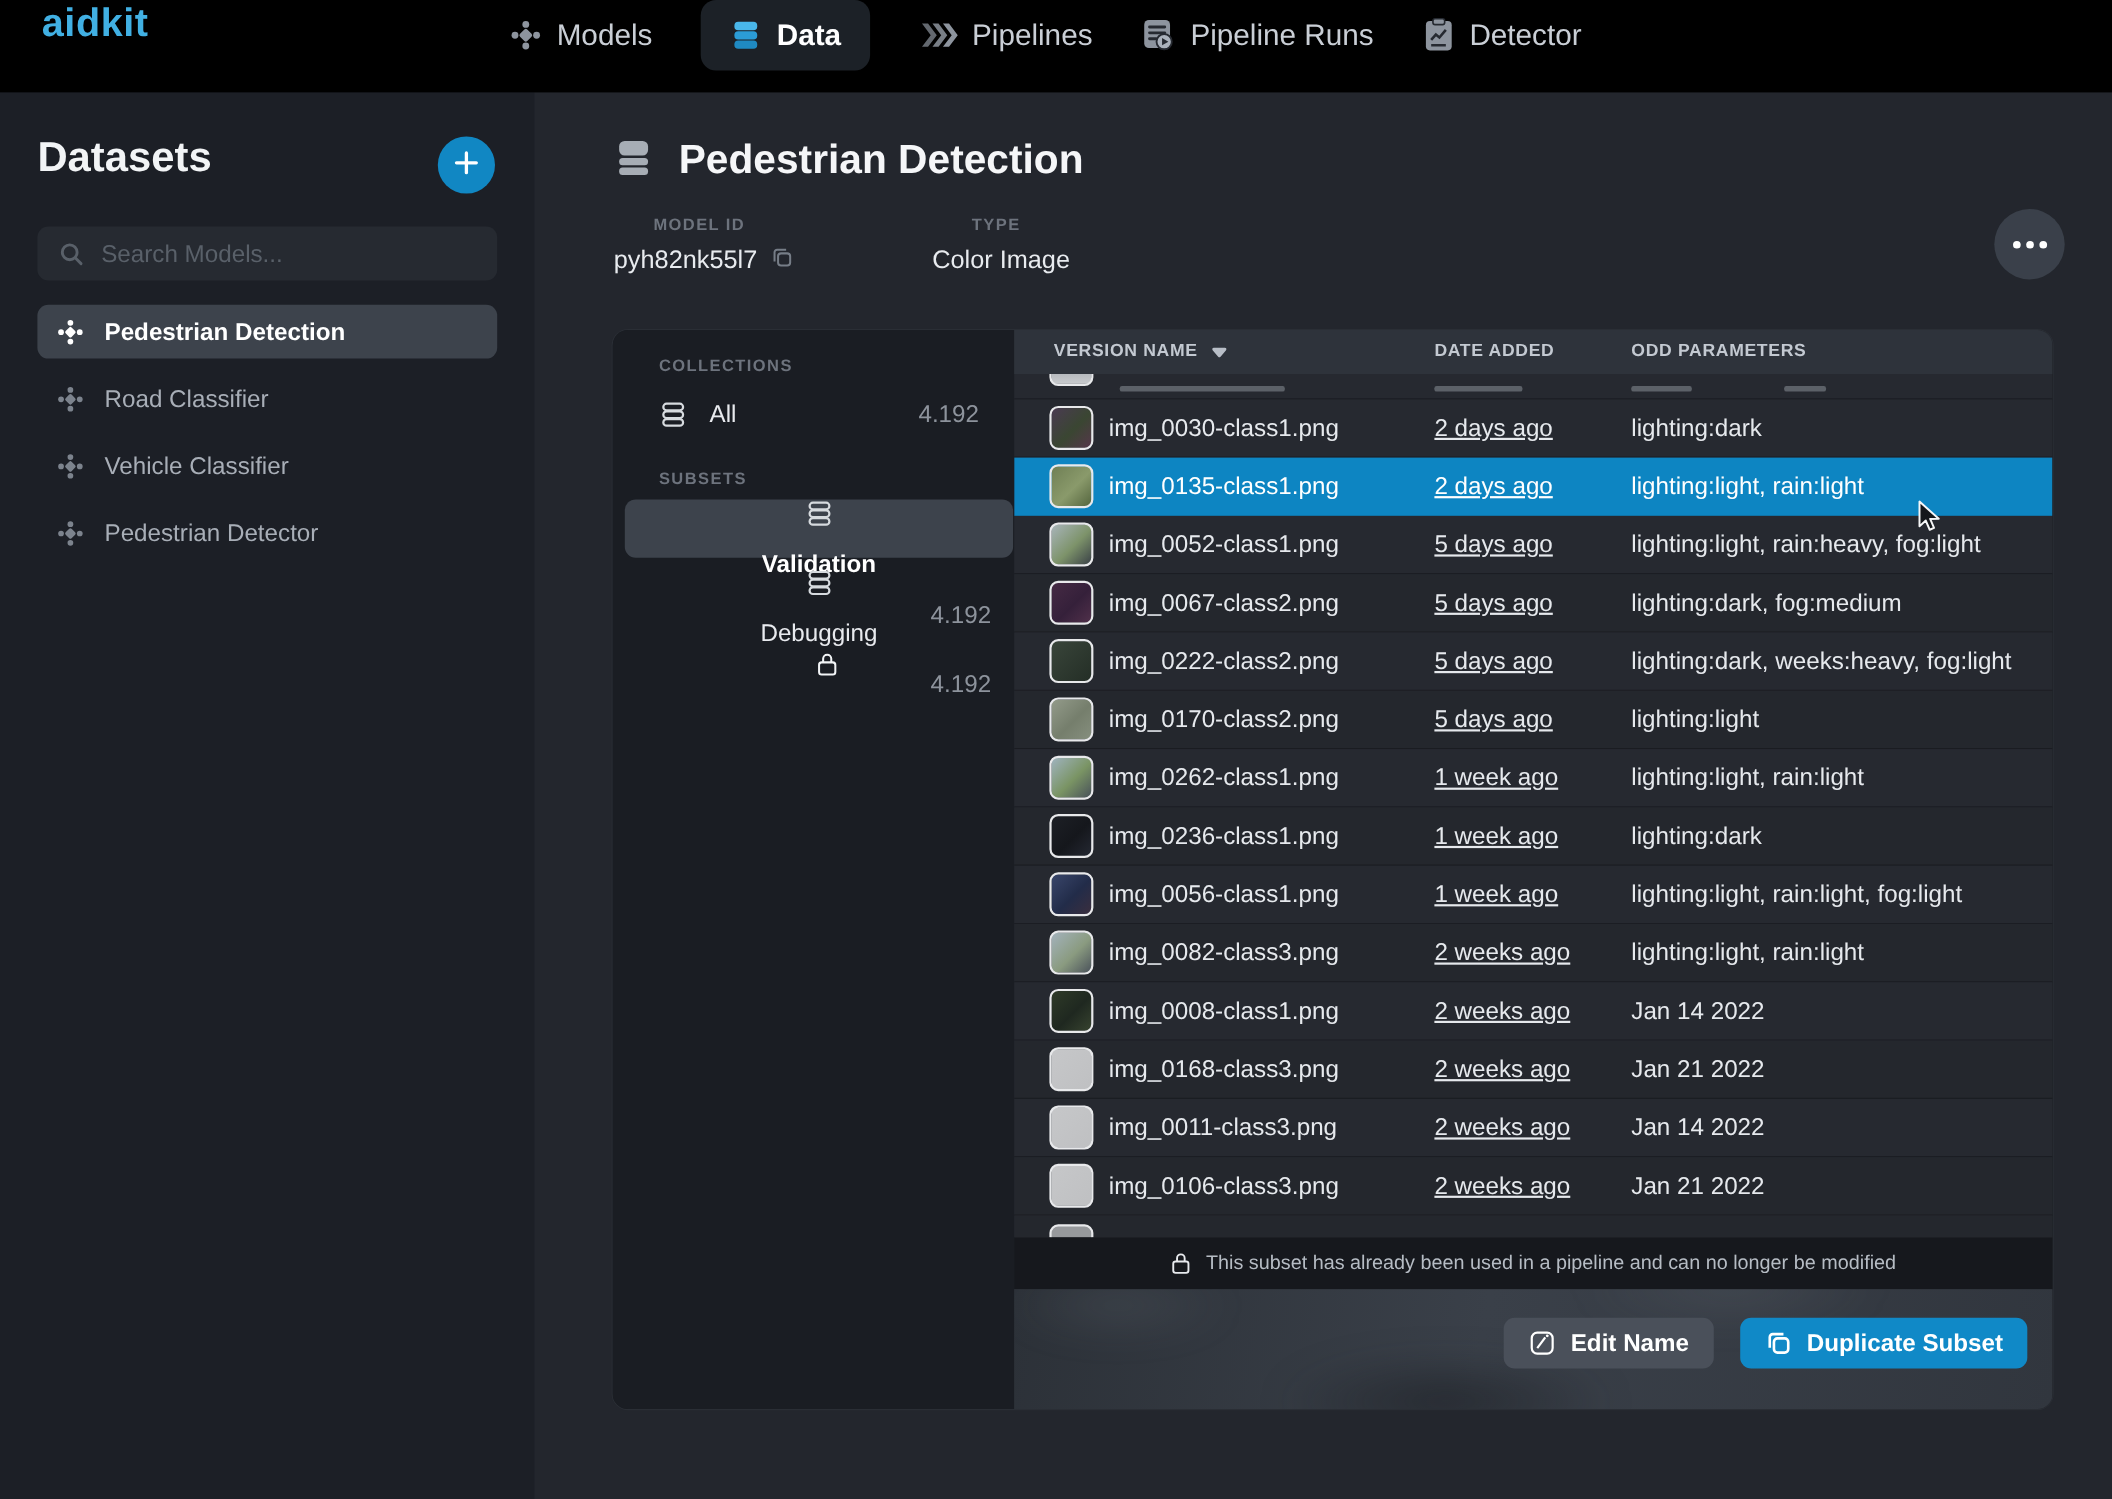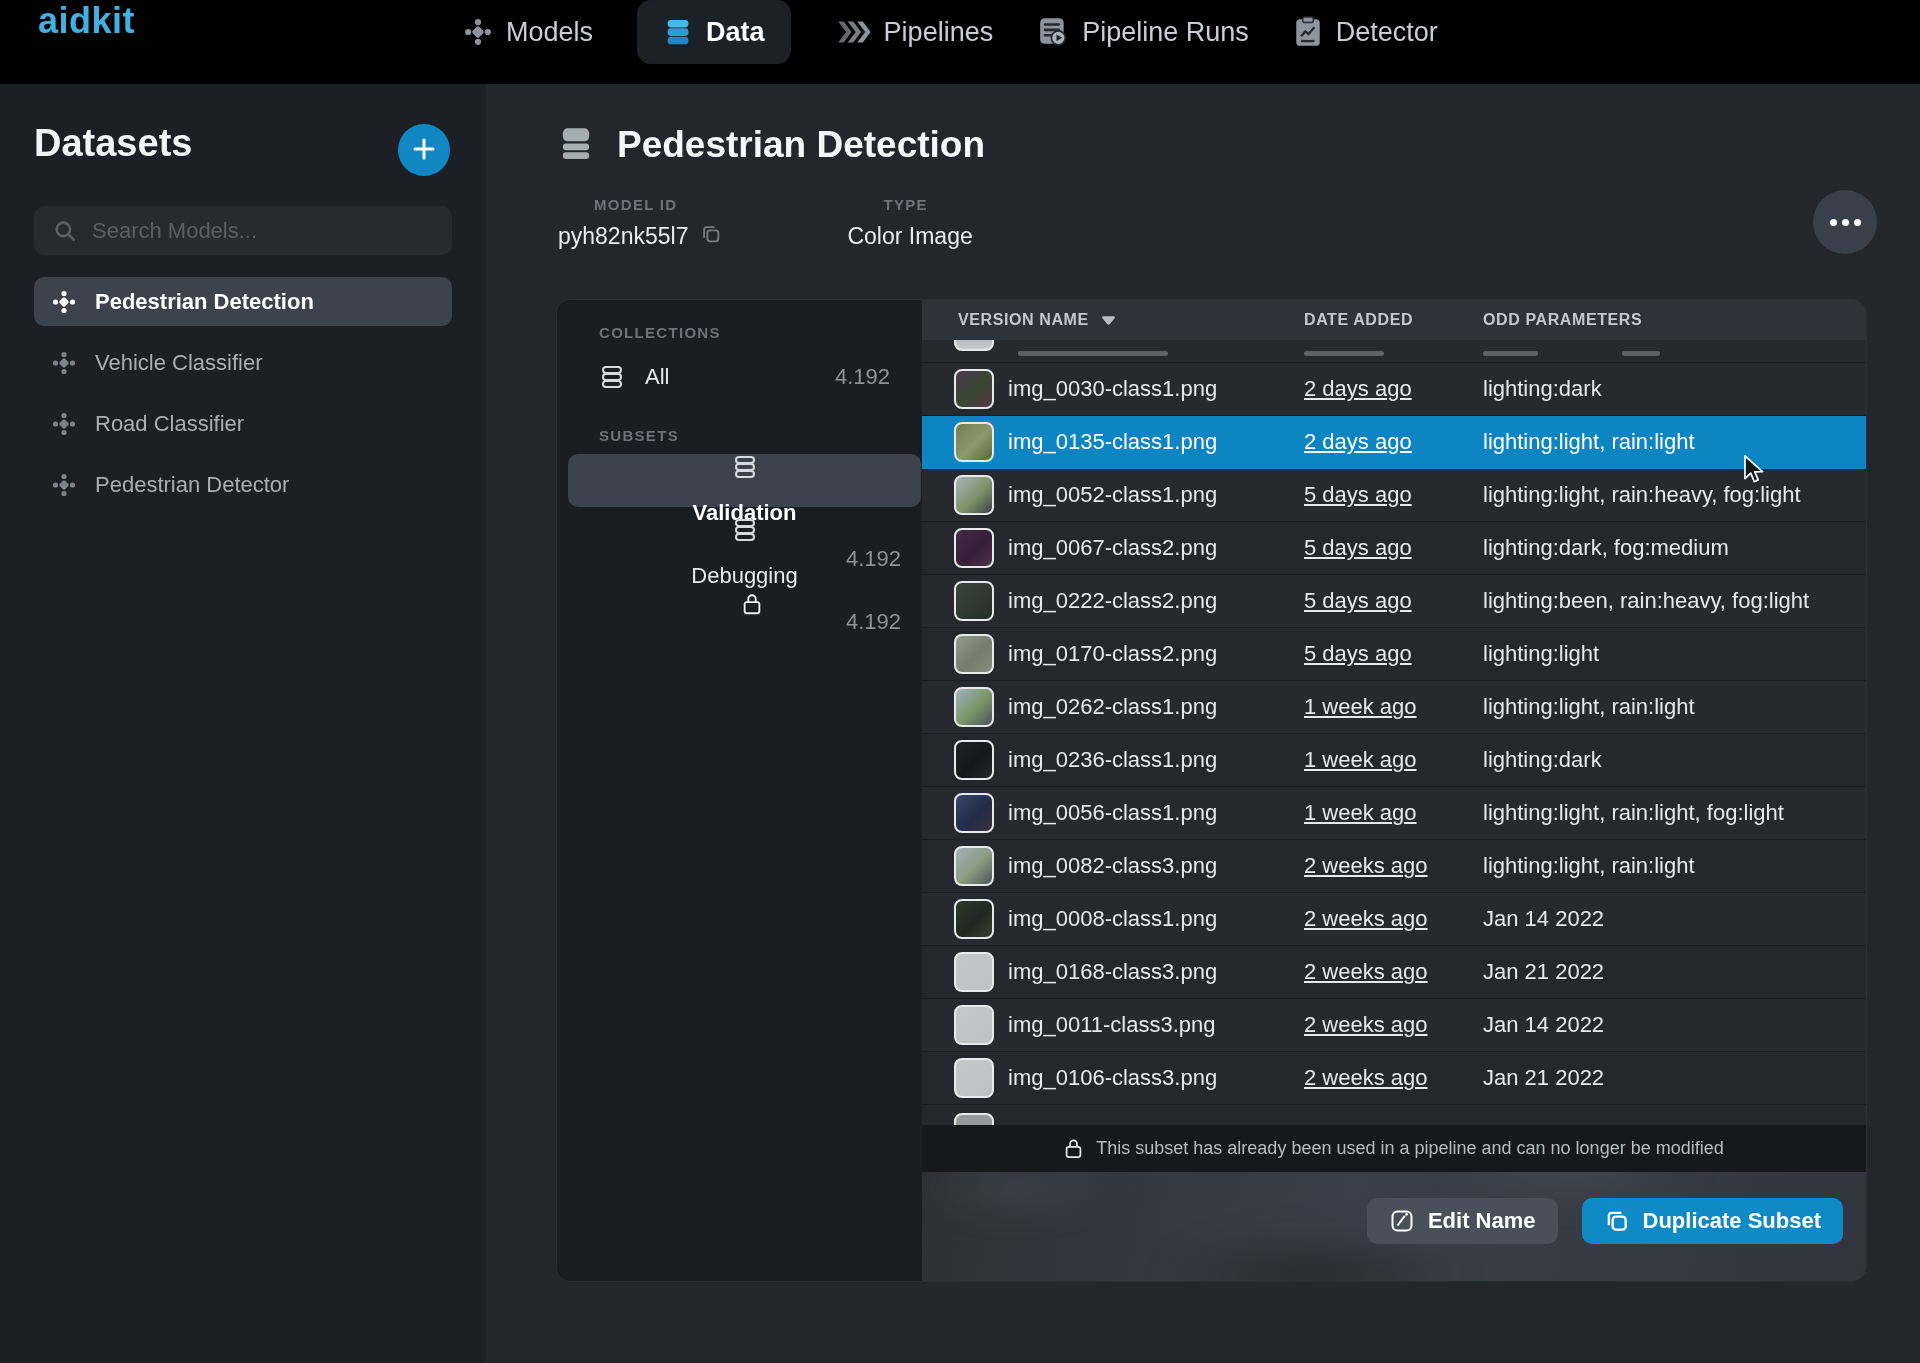--- a/index.html
+++ b/index.html
@@ -223,34 +223,34 @@
   <div class="ds-item">
     <span class="ds-icon">
       <svg width="26" height="26" viewBox="0 0 26 26" fill="currentColor">
             <circle cx="13" cy="4.5" r="2.6"></circle>
             <circle cx="4.5" cy="13" r="2.6"></circle>
             <circle cx="21.5" cy="13" r="2.6"></circle>
             <circle cx="13" cy="21.5" r="2.6"></circle>
             <rect x="9.2" y="9.2" width="7.6" height="7.6" rx="1.5" transform="rotate(45 13 13)"></rect>
           </svg>
     </span>
-    <span class="ds-label">Vehicle Classifier</span>
+    <span class="ds-label">Road Classifier</span>
   </div>
 
   <div class="ds-item">
     <span class="ds-icon">
       <svg width="26" height="26" viewBox="0 0 26 26" fill="currentColor">
             <circle cx="13" cy="4.5" r="2.6"></circle>
             <circle cx="4.5" cy="13" r="2.6"></circle>
             <circle cx="21.5" cy="13" r="2.6"></circle>
             <circle cx="13" cy="21.5" r="2.6"></circle>
             <rect x="9.2" y="9.2" width="7.6" height="7.6" rx="1.5" transform="rotate(45 13 13)"></rect>
           </svg>
     </span>
-    <span class="ds-label">Road Classifier</span>
+    <span class="ds-label">Vehicle Classifier</span>
   </div>
 
   <div class="ds-item">
     <span class="ds-icon">
       <svg width="26" height="26" viewBox="0 0 26 26" fill="currentColor">
             <circle cx="13" cy="4.5" r="2.6"></circle>
             <circle cx="4.5" cy="13" r="2.6"></circle>
             <circle cx="21.5" cy="13" r="2.6"></circle>
             <circle cx="13" cy="21.5" r="2.6"></circle>
             <rect x="9.2" y="9.2" width="7.6" height="7.6" rx="1.5" transform="rotate(45 13 13)"></rect>
@@ -396,21 +396,21 @@
     <span class="thumb" style="background: linear-gradient(135deg, rgb(69, 42, 68) 0%, rgb(53, 32, 58) 55%, rgb(80, 48, 74) 100%);"></span>
     <span class="c-name">img_0067-class2.png</span>
     <span class="c-date">5 days ago</span>
     <span class="c-params">lighting:dark, fog:medium</span>
   </div>
 
   <div class="trow">
     <span class="thumb" style="background: linear-gradient(135deg, rgb(57, 69, 58), rgb(36, 46, 38));"></span>
     <span class="c-name">img_0222-class2.png</span>
     <span class="c-date">5 days ago</span>
-    <span class="c-params">lighting:been, rain:heavy, fog:light</span>
+    <span class="c-params">lighting:dark, weeks:heavy, fog:light</span>
   </div>
 
   <div class="trow">
     <span class="thumb" style="background: linear-gradient(135deg, rgb(147, 155, 138) 0%, rgb(117, 126, 108) 55%, rgb(134, 143, 126) 100%);"></span>
     <span class="c-name">img_0170-class2.png</span>
     <span class="c-date">5 days ago</span>
     <span class="c-params">lighting:light</span>
   </div>
 
   <div class="trow">

